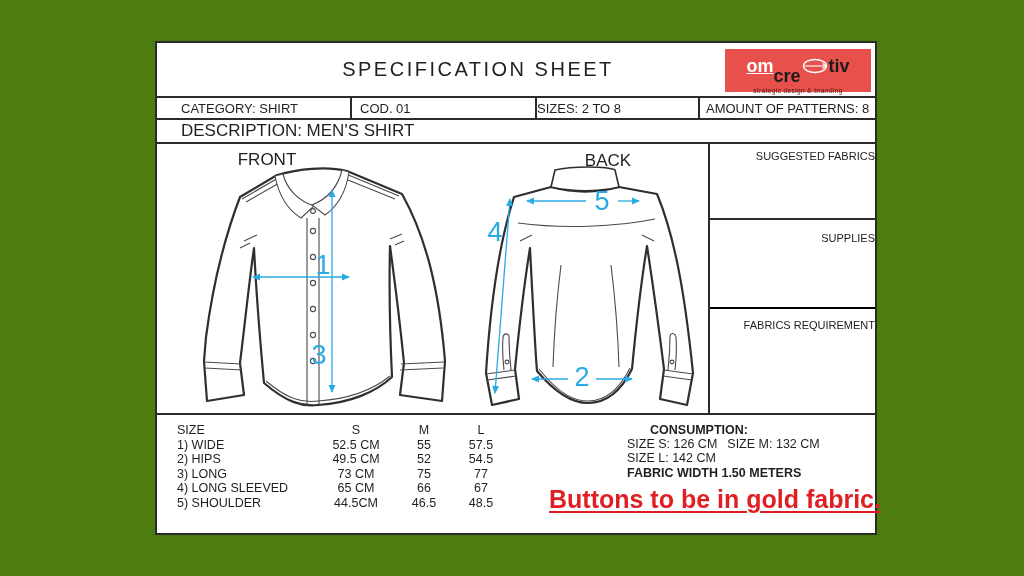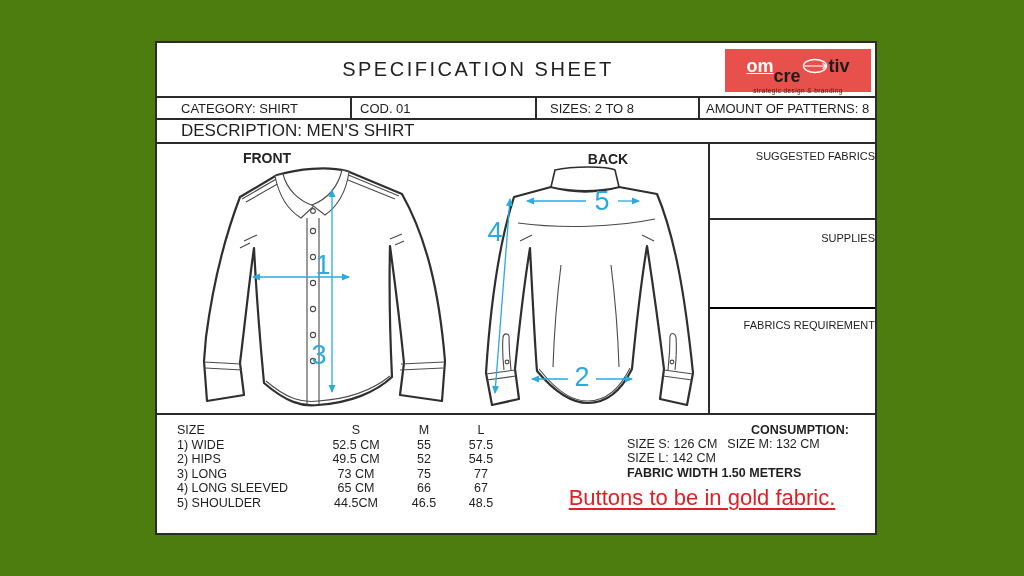--- a/index.html
+++ b/index.html
@@ -20,59 +20,59 @@
   .logo-cre{color:#1c1c1c;margin-top:19px;}
   .logo-tiv{color:#1c1c1c;}
   .logo-tag{font-size:6.5px;letter-spacing:0.4px;color:#551715;margin-top:2px;}
 
   
   .header-row{position:absolute;left:0;top:55px;width:100%;height:22px;display:flex;
               border-bottom:2px solid #2b2b2b;box-sizing:border-box;font-size:13px;}
   .hcell{display:flex;align-items:center;box-sizing:border-box;white-space:nowrap;overflow:hidden;}
   .hcell-1{width:195px;border-right:2px solid #2b2b2b;padding-left:24px;}
   .hcell-2{width:185px;border-right:2px solid #2b2b2b;padding-left:8px;}
-  .hcell-3{width:163px;border-right:2px solid #2b2b2b;padding-left:13px;}
+  .hcell-3{width:163px;border-right:2px solid #2b2b2b;}
   .hcell-4{flex:1;padding-left:6px;}
 
   
   .desc-row{position:absolute;left:0;top:77px;width:100%;height:24px;
             border-bottom:2px solid #2b2b2b;box-sizing:border-box;
             display:flex;align-items:center;padding-left:24px;font-size:17px;}
 
   
   .main{position:absolute;left:0;top:101px;width:100%;height:271px;
         border-bottom:2px solid #2b2b2b;box-sizing:border-box;}
   .drawings{position:absolute;left:0;top:0;right:167px;bottom:0;}
-  .view-label{position:absolute;font-size:14px;color:#222;width:100px;text-align:center;font-weight:bold;}
+  .view-label{position:absolute;font-size:17px;color:#222;width:100px;text-align:center;}
   .front-label{left:60px;top:6px;}
   .back-label{left:401px;top:7px;}
   .front-svg{position:absolute;left:45px;top:21px;}
   .back-svg{position:absolute;left:325px;top:21px;}
 
   .sidebar{position:absolute;right:0;top:0;width:167px;height:100%;
            border-left:2px solid #2b2b2b;box-sizing:border-box;display:flex;flex-direction:column;}
   .side-box{box-sizing:border-box;text-align:right;font-size:11px;color:#222;}
   .side-box-1{height:76px;border-bottom:2px solid #2b2b2b;padding-top:6px;}
   .side-box-2{height:89px;border-bottom:2px solid #000000;padding-top:12px;}
   .side-box-3{flex:1;padding-top:10px;}
 
   
   .bottom{position:absolute;left:0;top:372px;width:100%;bottom:0;}
   .size-table{position:absolute;left:20px;top:8px;font-size:12.5px;line-height:14.6px;
               display:grid;grid-template-columns:140px 78px 58px 56px;color:#1f1f1f;}
   .st-name{text-align:left;}
   .st-val{text-align:center;}
   .consumption{position:absolute;left:392px;top:8px;width:312px;font-size:12.5px;line-height:14.2px;}
-  .cons-title{text-align:right;font-weight:bold;width:300px;}
+  .cons-title{text-align:center;font-weight:bold;width:300px;}
   .cons-line{padding-left:78px;white-space:nowrap;}
   .cons-gap{display:inline-block;width:10px;}
   .cons-bold{font-weight:bold;}
   .note{position:absolute;left:392px;top:70px;width:306px;text-align:center;
-        font-size:22px;color:#e01f24;text-decoration:underline;text-underline-offset:3px;
-        text-decoration-thickness:2px;white-space:nowrap;}
+        font-size:25px;color:#e01f24;text-decoration:underline;text-underline-offset:3px;
+        text-decoration-thickness:2px;white-space:nowrap;font-weight:bold;}
 
   svg text{font-family:"Liberation Sans",sans-serif;}
   .shirt-line{stroke:#2f2f2f;fill:none;}
   .shirt-fill{stroke:#2f2f2f;fill:#ffffff;}
   .thin{stroke-width:1.1;stroke:#4a4a4a;}
   .measure{stroke:#29abe2;stroke-width:1.3;fill:none;}
   .mnum{fill:#29abe2;font-size:27px;text-anchor:middle;}
 </style>
 </head>
 <body>

